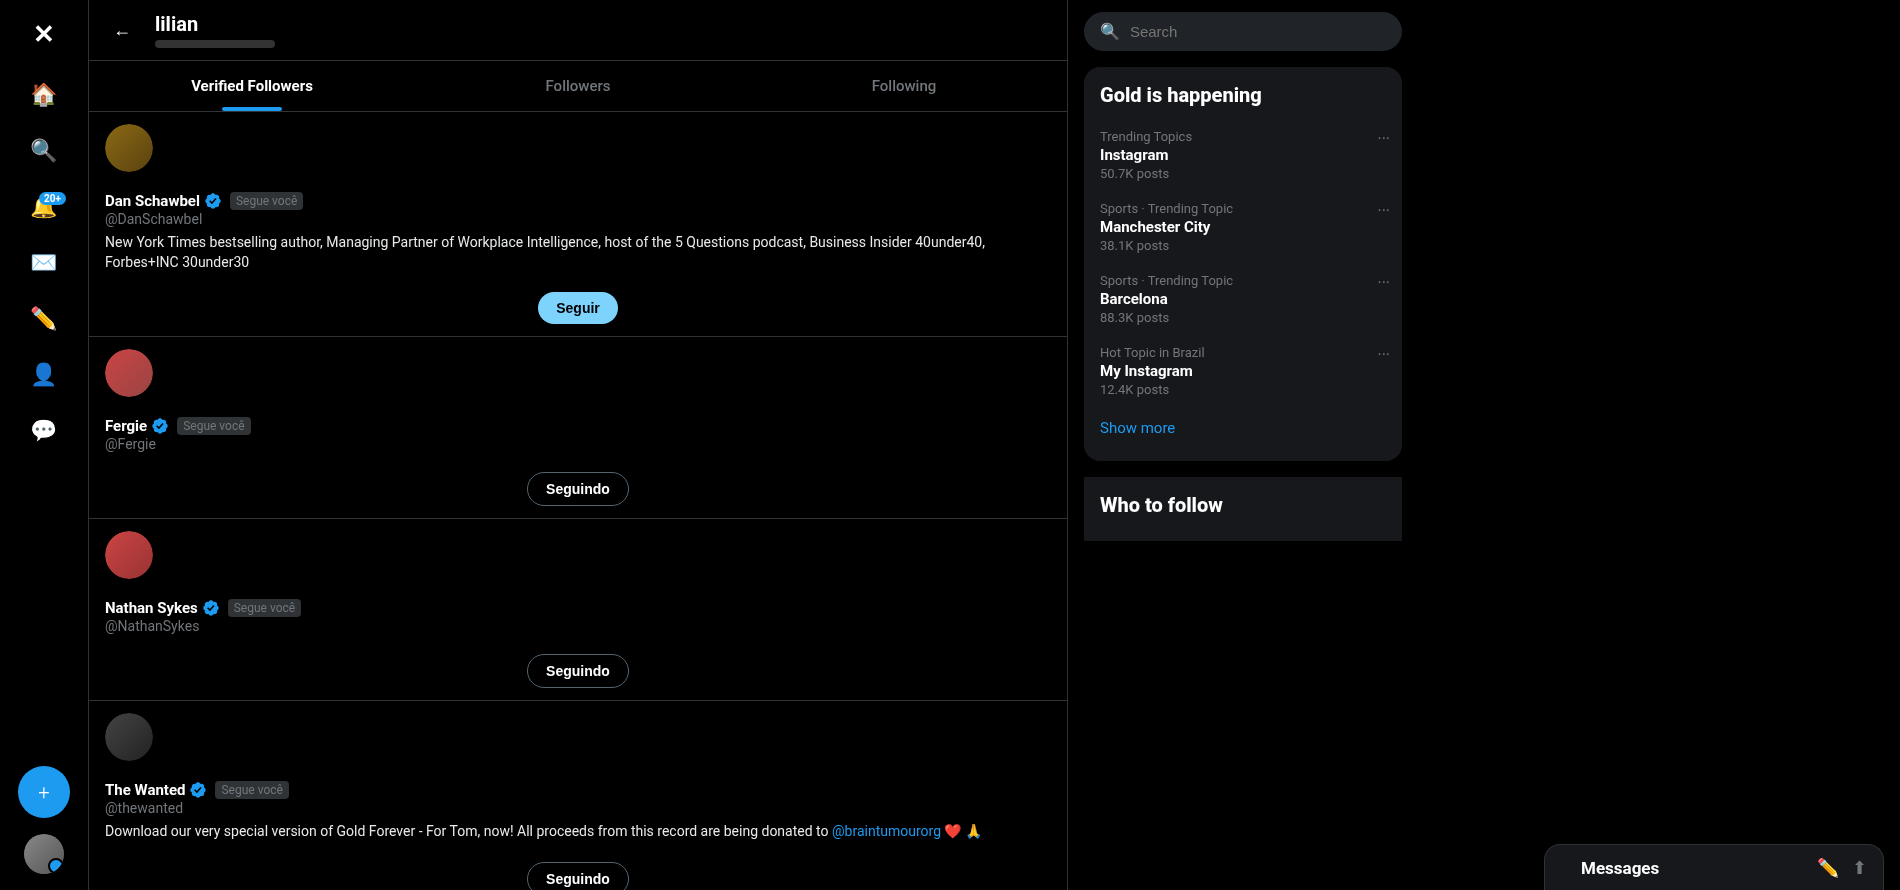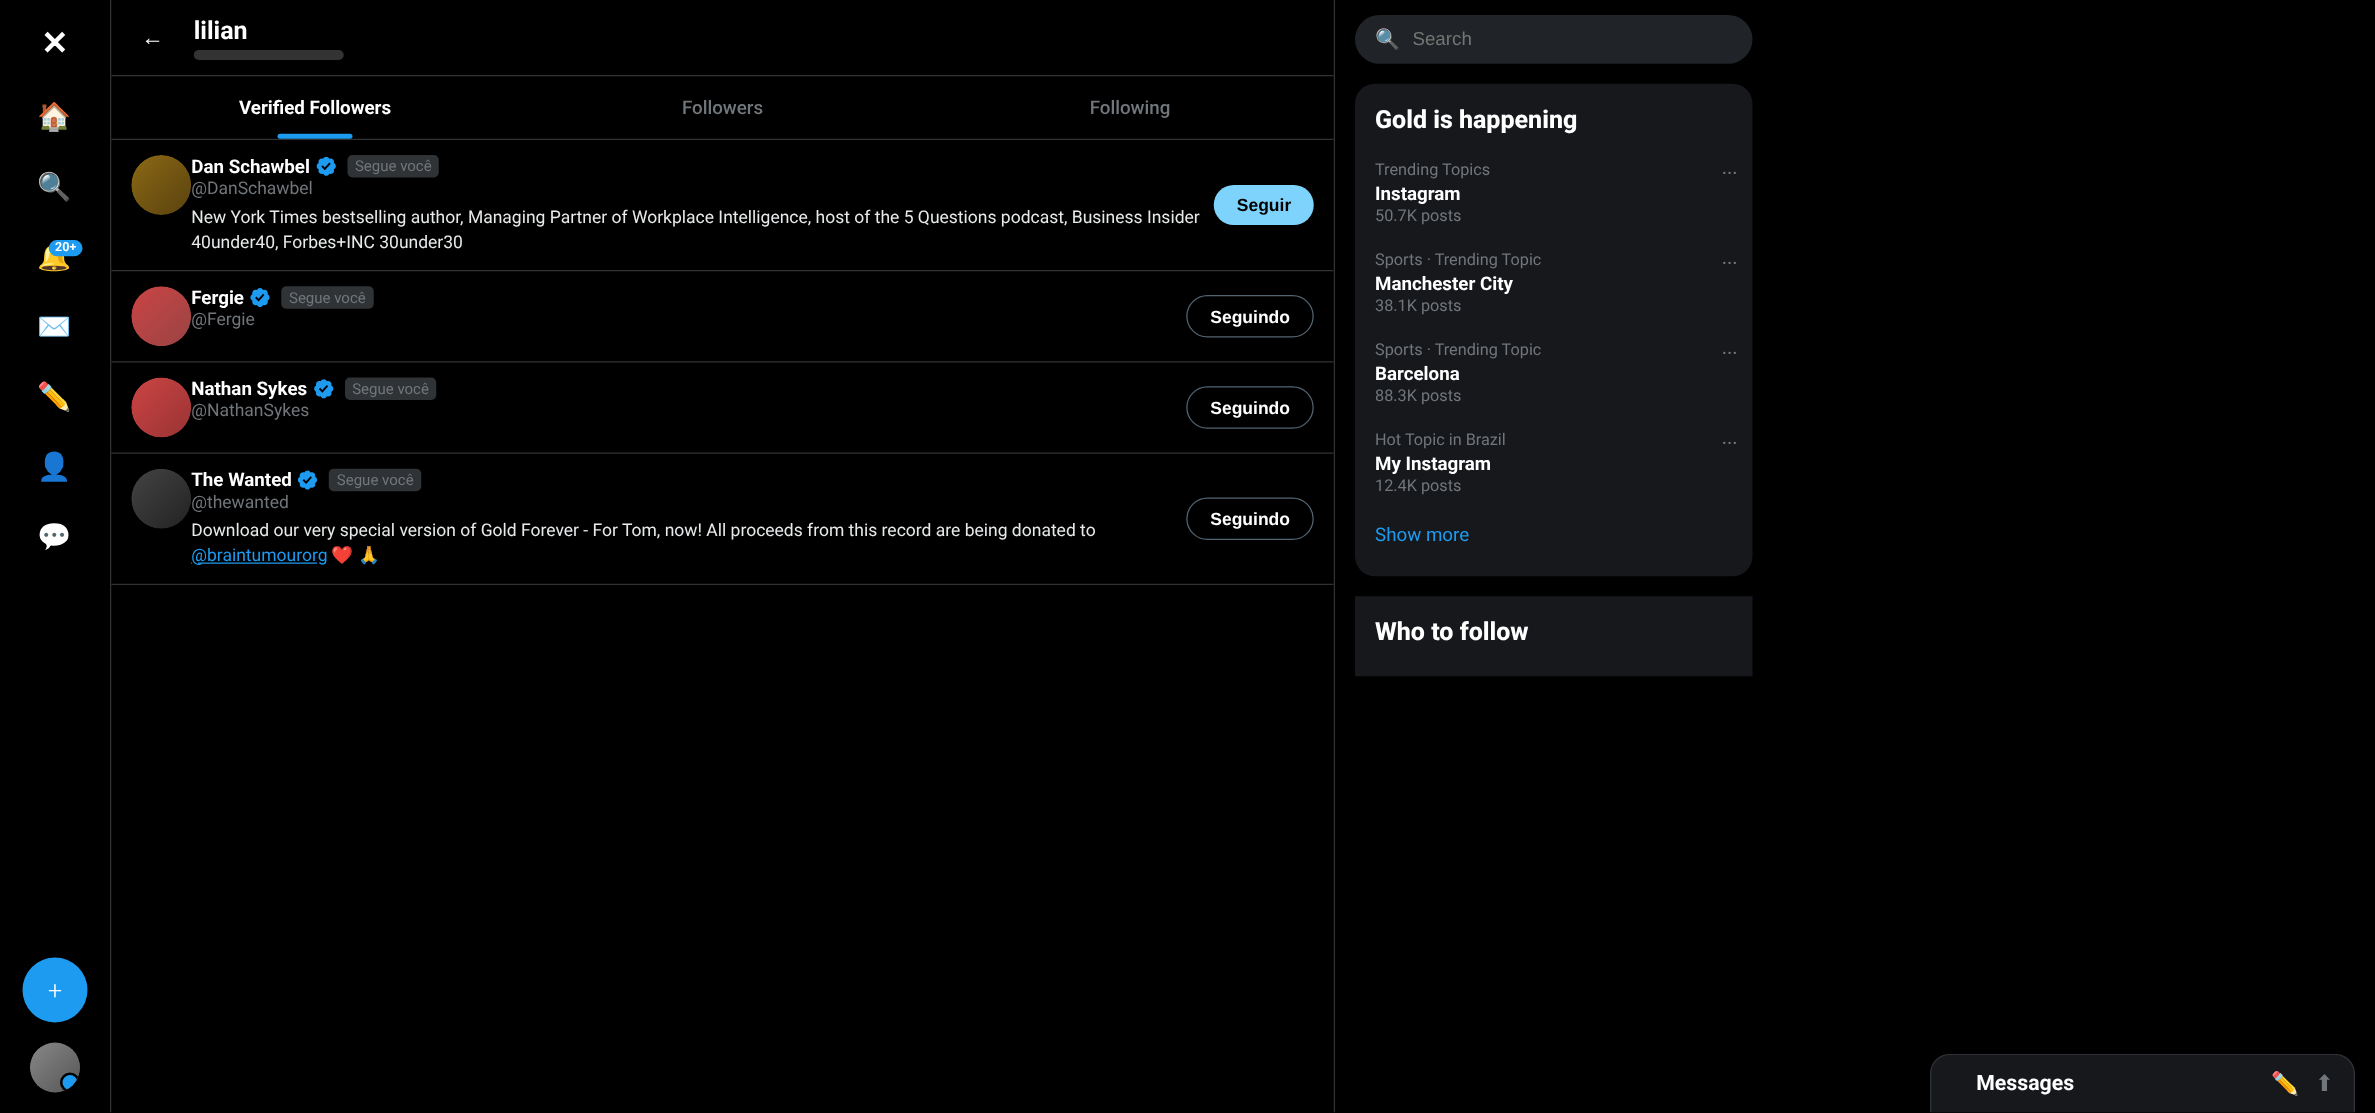--- a/index.html
+++ b/index.html
@@ -159,22 +159,23 @@
       height: 4px;
       background: #1d9bf0;
       border-radius: 2px;
     }
 
     
     .follower-item {
       padding: 12px 16px;
       border-bottom: 1px solid #2f3336;
       display: flex;
-      gap: 0;
+      gap: 20px;
       align-items: flex-start;
+      flex-direction: column;
     }
     .avatar {
       width: 48px;
       height: 48px;
       border-radius: 50%;
       flex-shrink: 0;
       overflow: hidden;
     }
     .avatar-placeholder {
       width: 100%;
@@ -229,21 +230,20 @@
       margin-top: 1px;
     }
     .follower-bio {
       color: #e7e9ea;
       font-size: 14px;
       margin-top: 6px;
       line-height: 1.4;
     }
     .follower-bio .mention {
       color: #1d9bf0;
-      text-decoration: underline;
     }
     .follow-btn {
       background: #7dd3fc;
       color: #000;
       border: none;
       border-radius: 20px;
       padding: 8px 18px;
       font-size: 14px;
       font-weight: 700;
       cursor: pointer;

